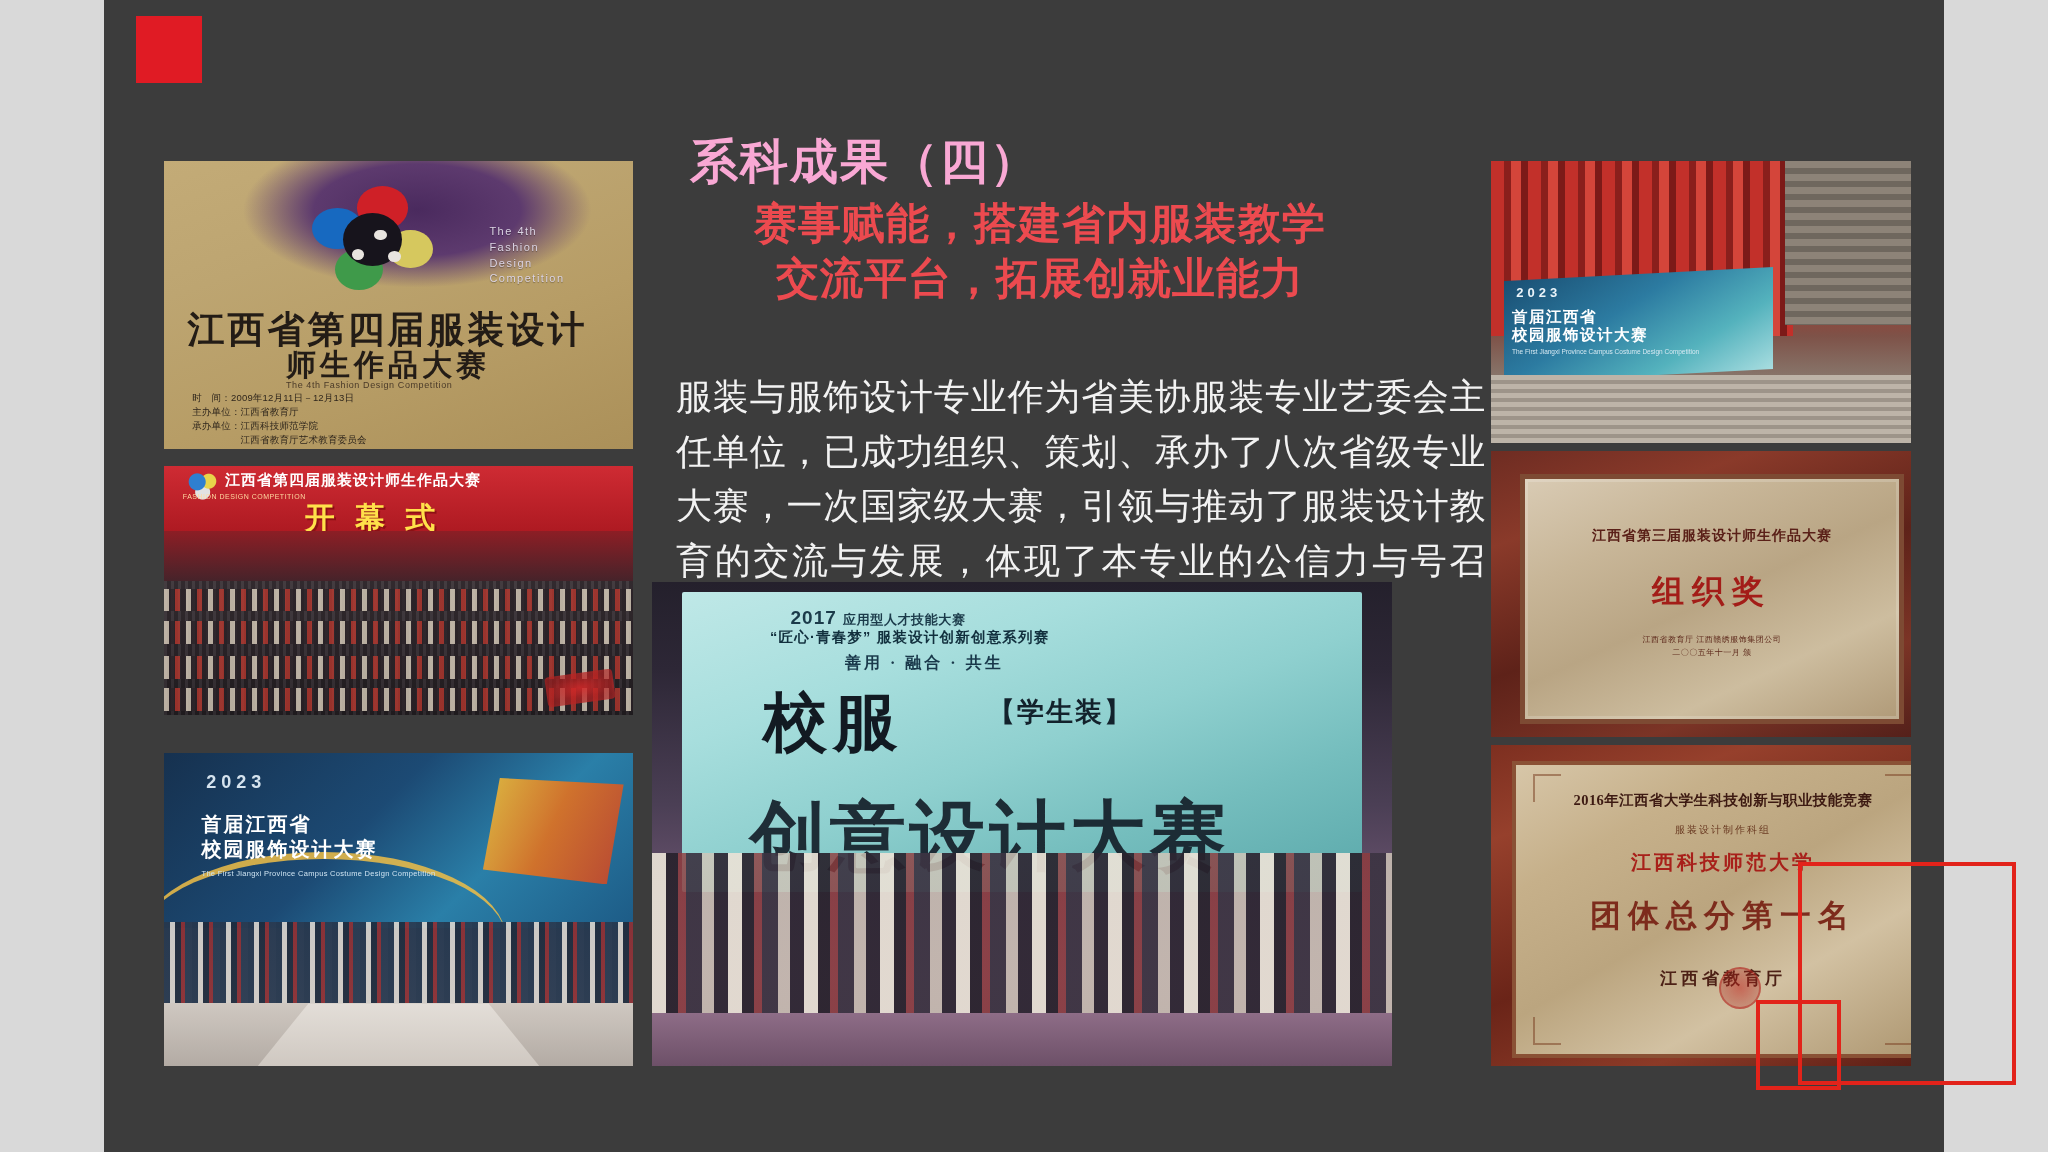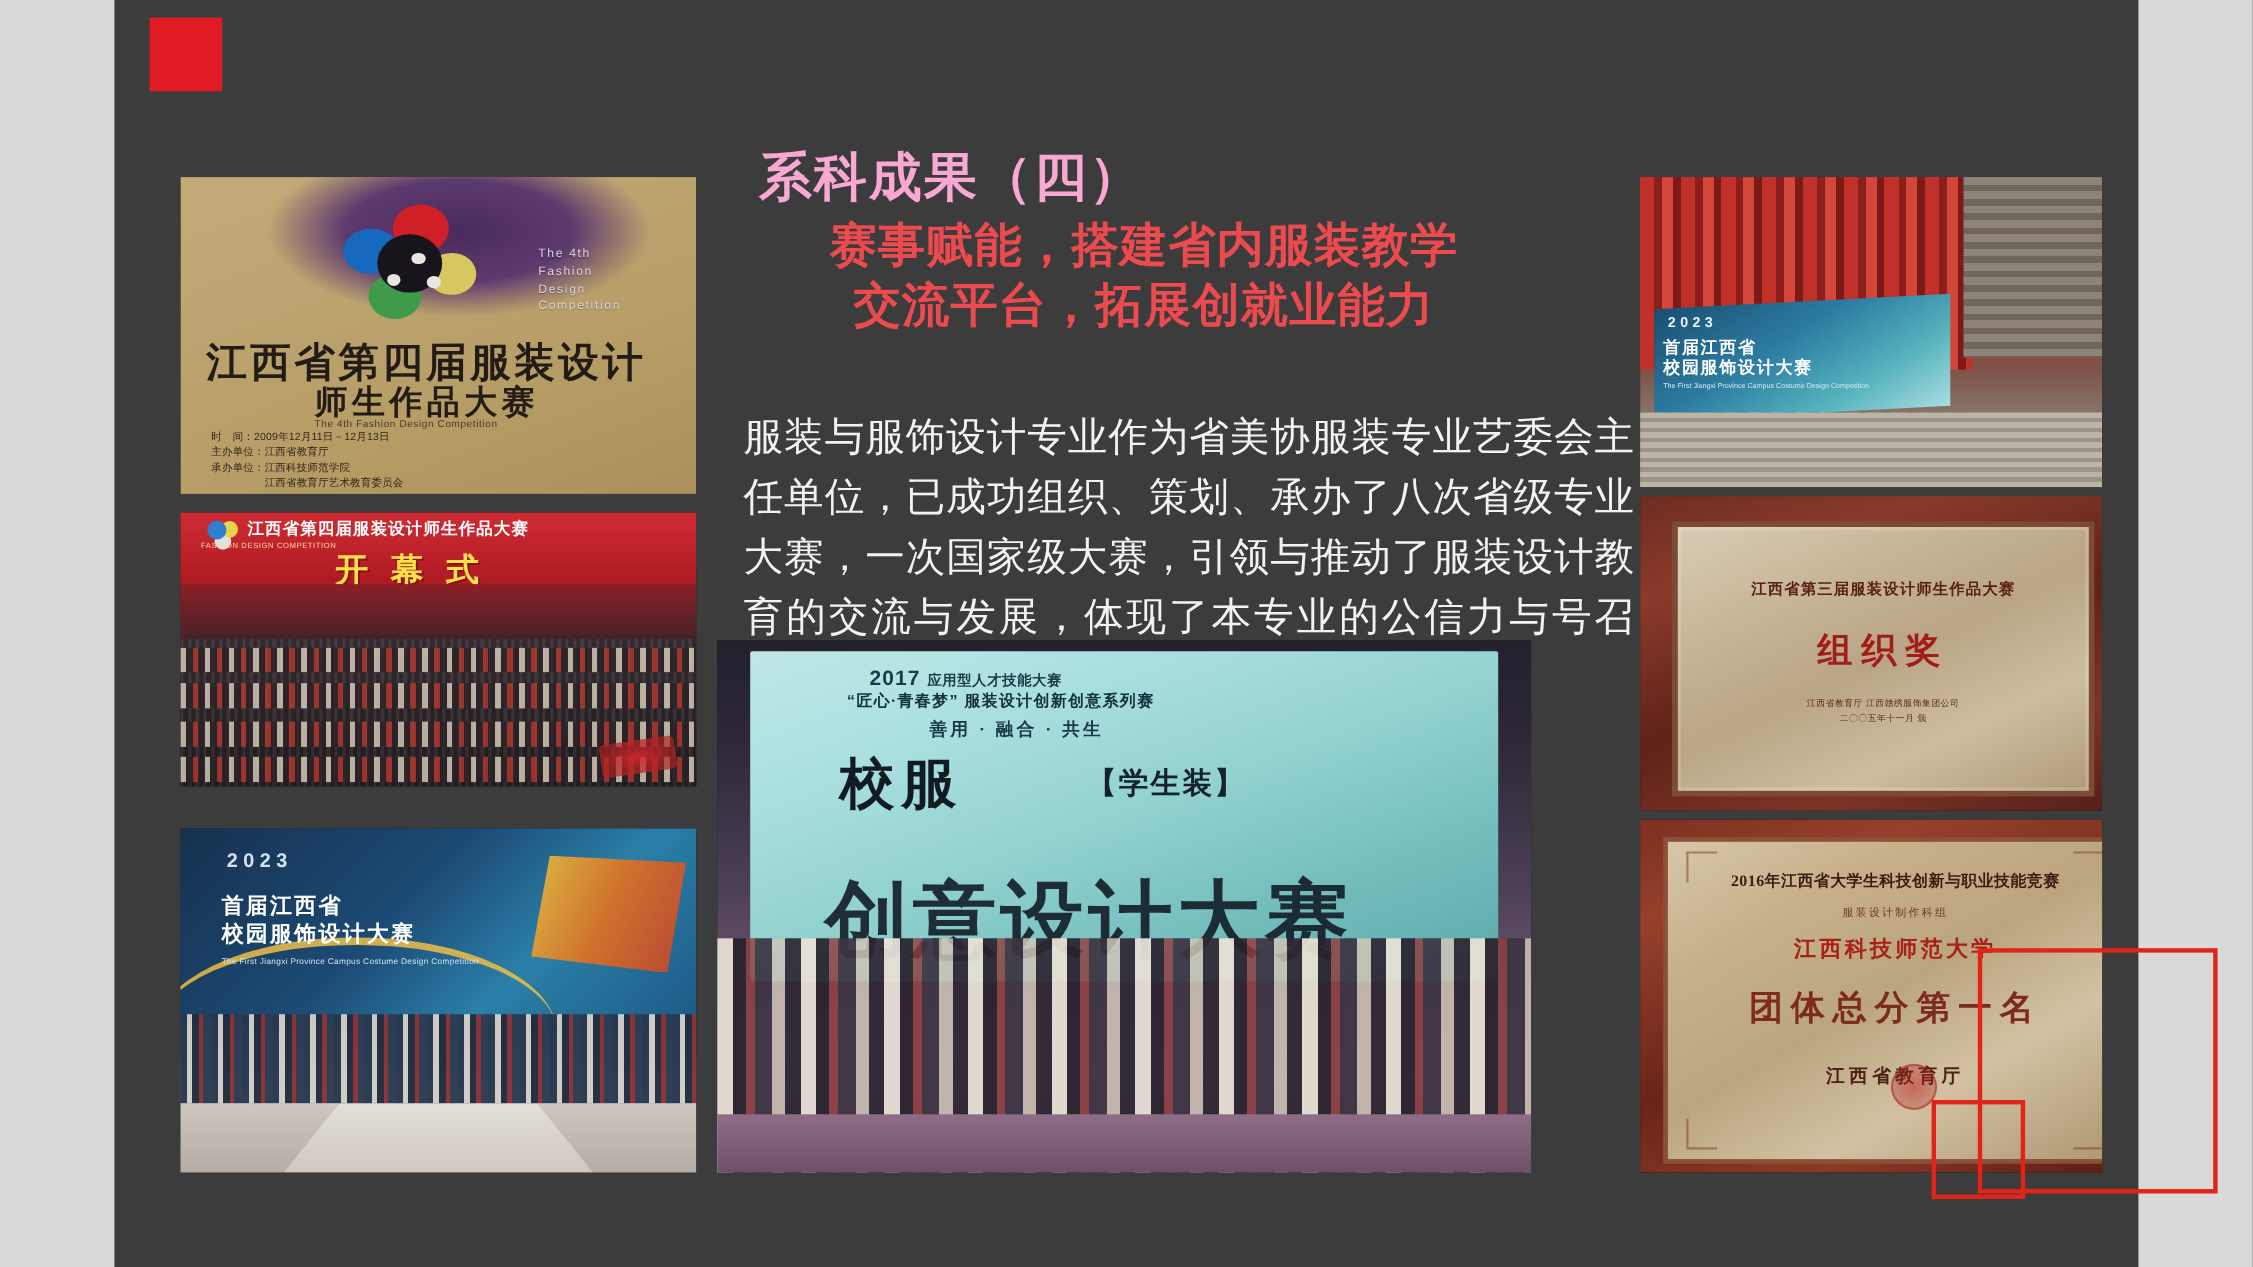--- a/index.html
+++ b/index.html
@@ -208,21 +208,21 @@
   .s-line2{
     position:absolute;left:13%;top:12%;color:#12303e;font-size:14.5px;
     font-weight:bold;letter-spacing:1.2px;white-space:nowrap;
   }
   .s-line3{
     position:absolute;left:24%;top:20.5%;color:#19384a;font-size:16px;
     font-weight:bold;letter-spacing:3px;white-space:nowrap;
     font-family:"Liberation Serif","DejaVu Serif",serif;
   }
   .s-big{
-    position:absolute;left:12%;top:29%;color:#121a22;font-size:50px;
+    position:absolute;left:12%;top:29%;color:#121a22;font-size:64px;
     font-weight:bold;letter-spacing:6px;white-space:nowrap;
     font-family:Liberation Serif, serif;
   }
   .s-brk{
     position:absolute;left:45%;top:34%;color:#13222c;font-size:27px;
     font-weight:bold;letter-spacing:2px;white-space:nowrap;
   }
   .s-big2{
     position:absolute;left:10%;top:50%;color:#15202a;font-size:76px;
     font-weight:bold;letter-spacing:4px;white-space:nowrap;opacity:.92;

